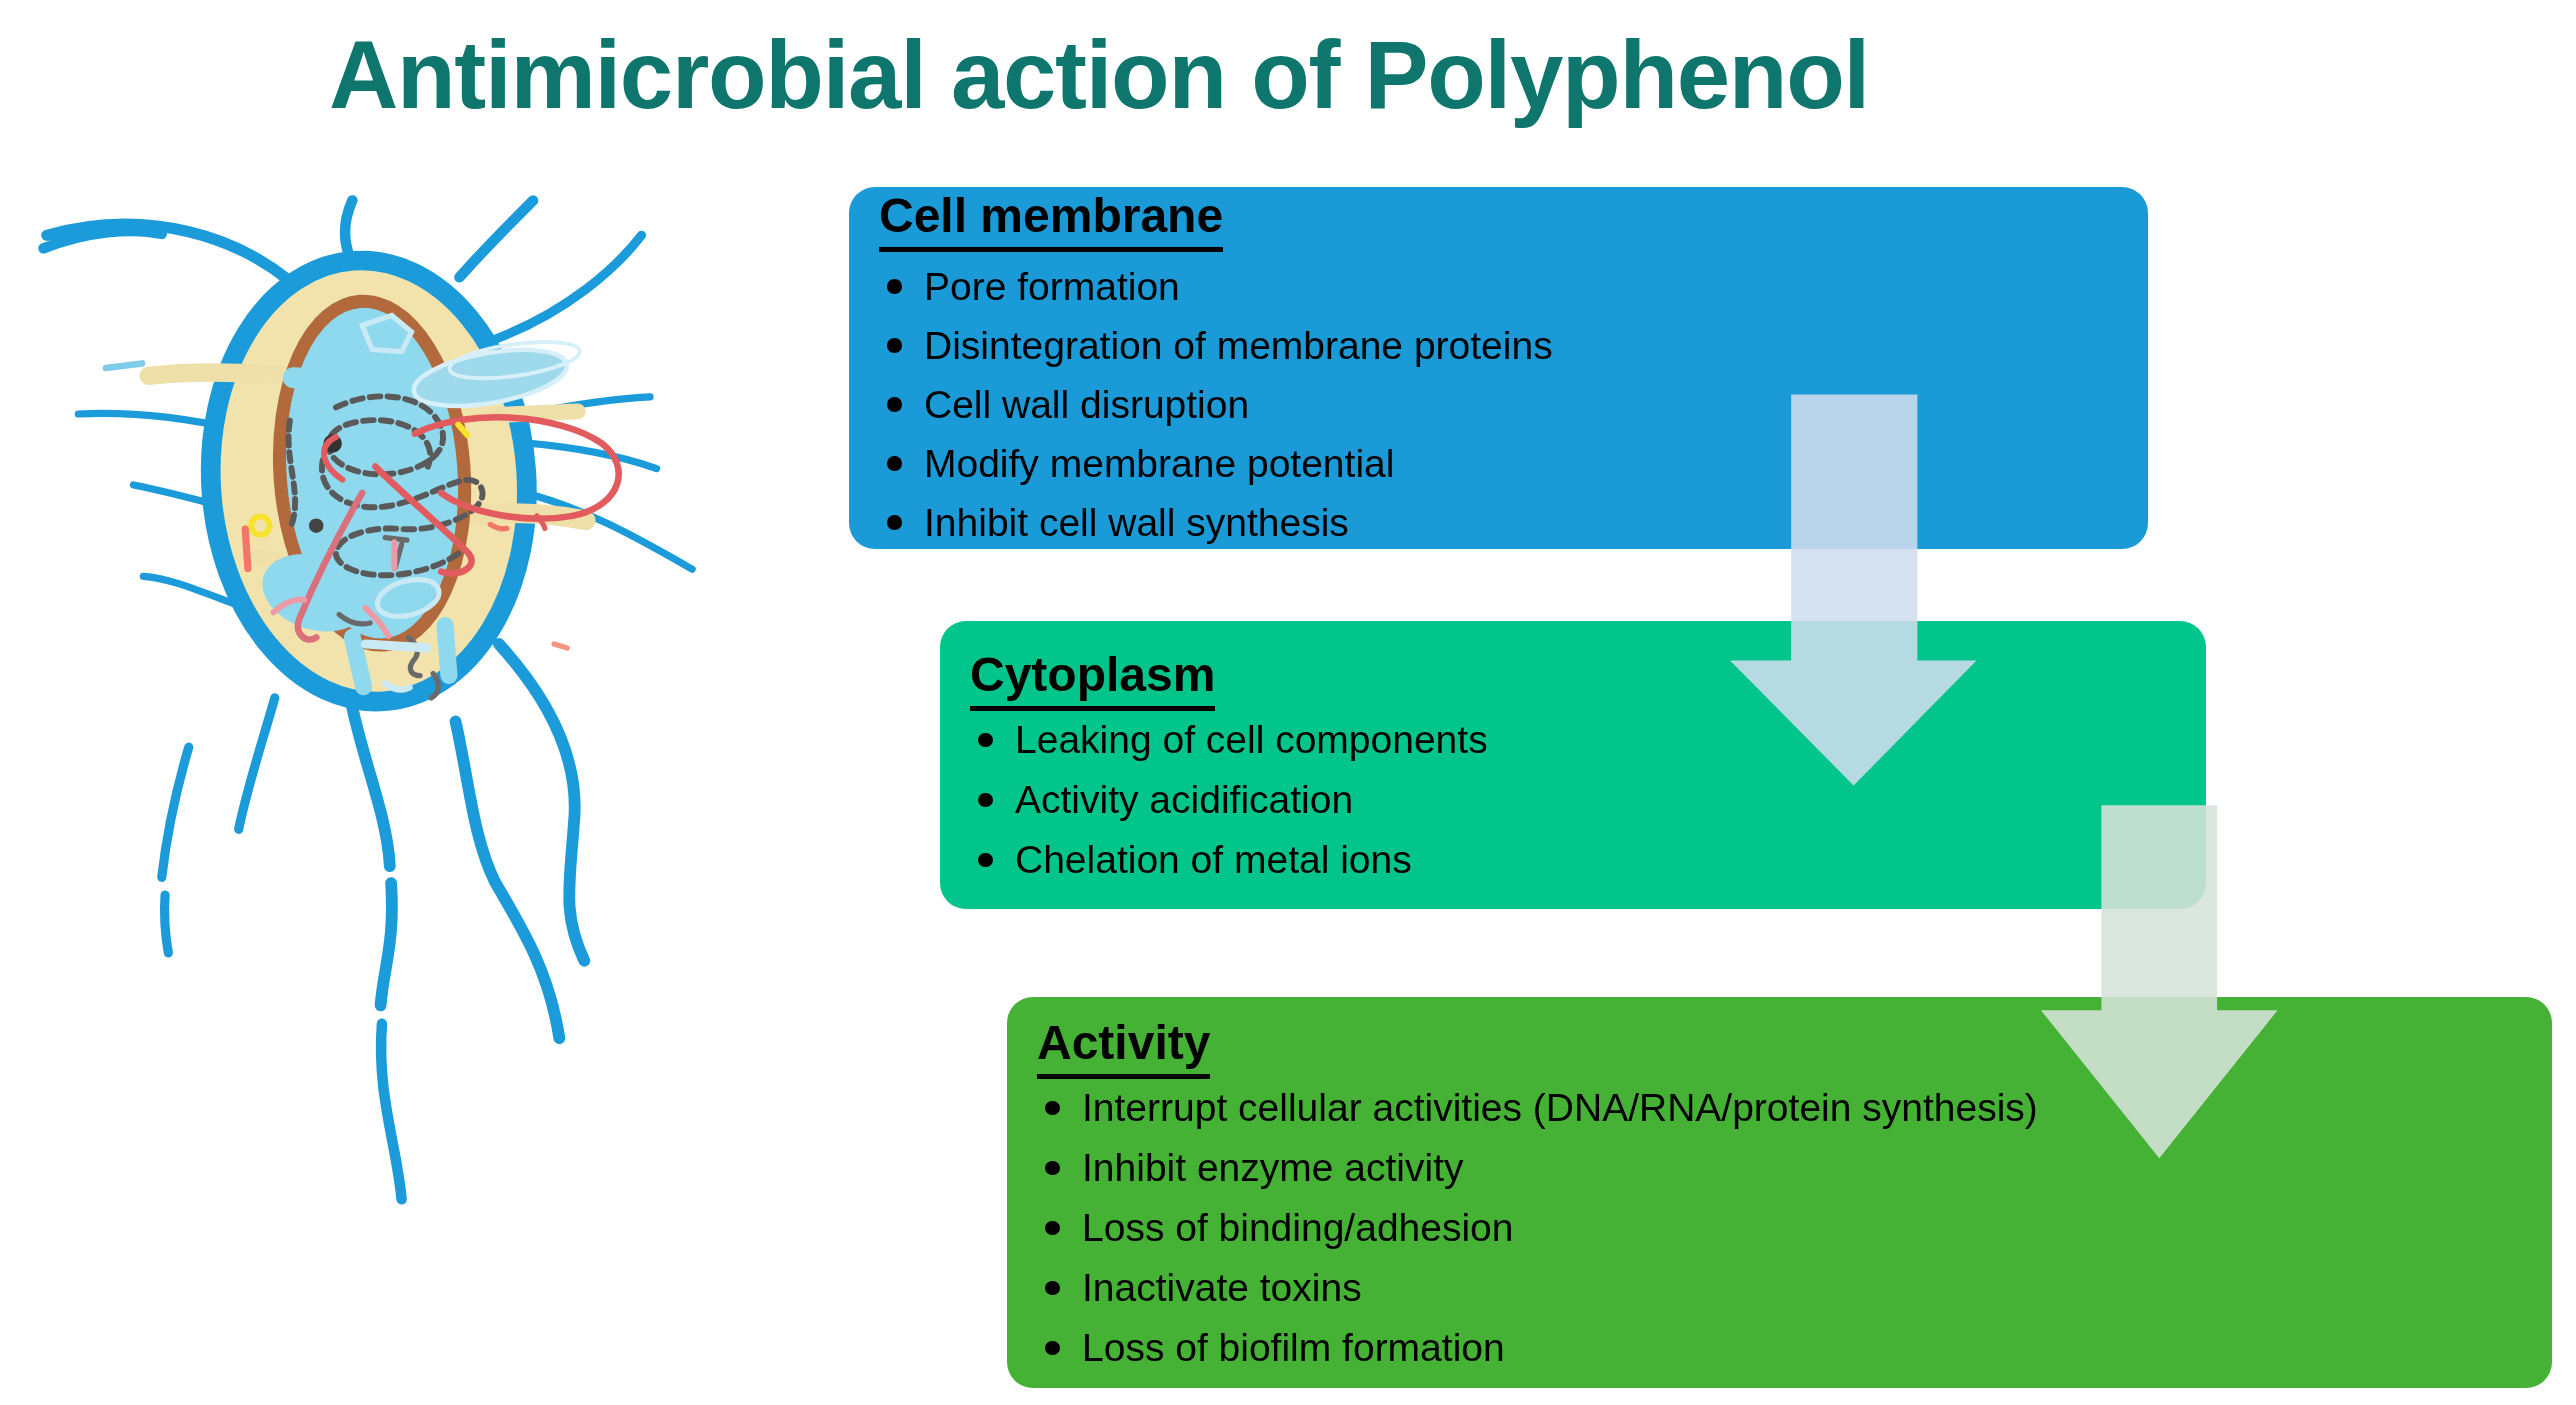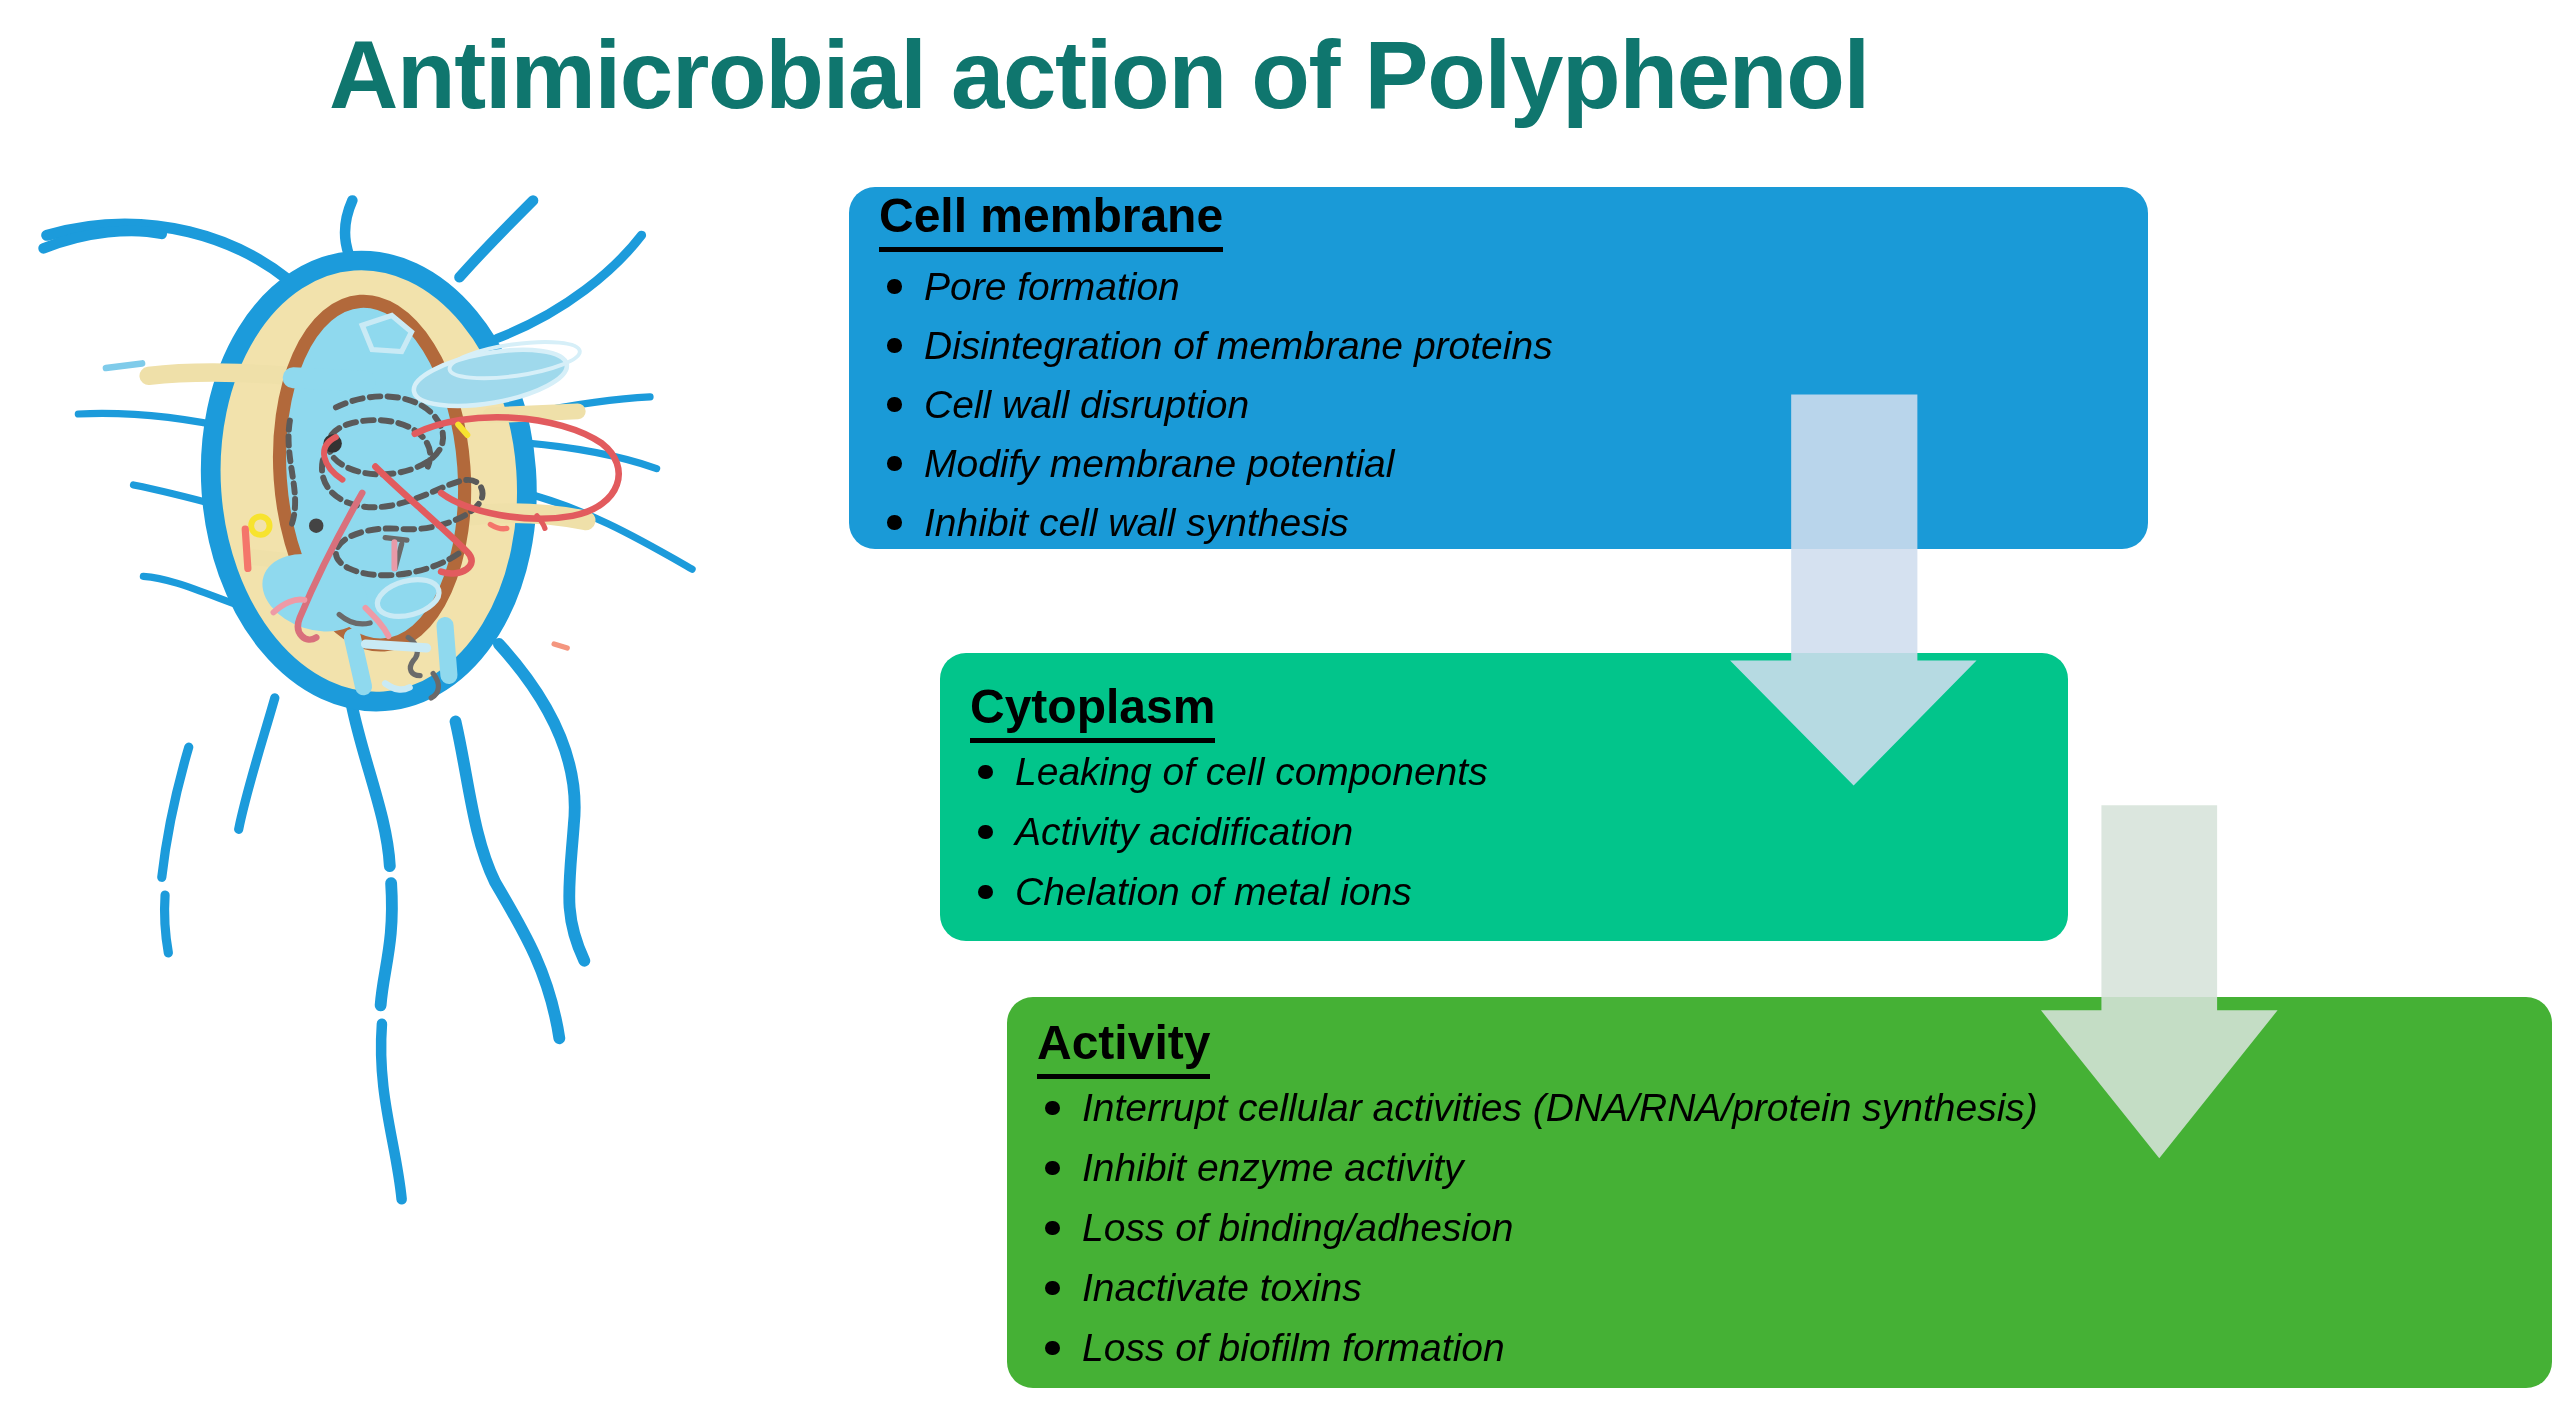--- a/index.html
+++ b/index.html
@@ -8,37 +8,37 @@
     font-family:"Liberation Sans","DejaVu Sans",sans-serif;
     color:#000;
   }
   .page-title{
     position:absolute;left:329px;top:20px;
     font-size:96px;font-weight:700;letter-spacing:-1.3px;color:#0f766e;
     white-space:nowrap;
   }
   .box{position:absolute;border-radius:26px;}
   .box-membrane{left:849px;top:187px;width:1299px;height:362px;background:var(--c-membrane_box);}
-  .box-cytoplasm{left:940px;top:621px;width:1128px;height:288px;background:var(--c-cytoplasm_box);margin-top:32px;}
+  .box-cytoplasm{left:940px;top:621px;width:1266px;height:288px;background:var(--c-cytoplasm_box);}
   .box-activity{left:1007px;top:997px;width:1545px;height:391px;background:var(--c-activity_box);}
   .box-heading{
     position:absolute;left:30px;font-size:48px;font-weight:700;z-index:6;white-space:nowrap;line-height:1;
   }
   .box-membrane .box-heading{top:5.3px;}
   .box-cytoplasm .box-heading{top:30px;}
   .box-activity .box-heading{top:22.3px;}
   .box-heading span{display:inline-block;border-bottom:5.3px solid #000;padding-bottom:6.6px;}
   ul.bullets{
     position:absolute;left:30px;margin:0;padding:0;list-style:none;z-index:6;
     font-size:39px;line-height:59px;
   }
   .box-membrane ul.bullets{top:70px;line-height:59px;}
   .box-cytoplasm ul.bullets{top:89px;line-height:60px;}
   .box-activity ul.bullets{top:81px;line-height:60px;}
-  ul.bullets li{position:relative;padding-left:45px;white-space:nowrap;font-style:italic;}
+  ul.bullets li{position:relative;padding-left:45px;white-space:nowrap;}
   ul.bullets li::before{
     content:"";position:absolute;left:8px;top:50%;margin-top:-7.2px;
     width:14.5px;height:14.5px;border-radius:50%;background:#000;
   }
   svg.arrow-layer{position:absolute;left:0;top:0;z-index:2;pointer-events:none;}
   .arrow-1{fill:var(--c-arrow_blue);fill-opacity:0.88;}
   .arrow-2{fill:var(--c-arrow_green);fill-opacity:0.88;}
   svg.bacterium{position:absolute;left:6.6px;top:184px;z-index:1;}
 </style>
 </head>

